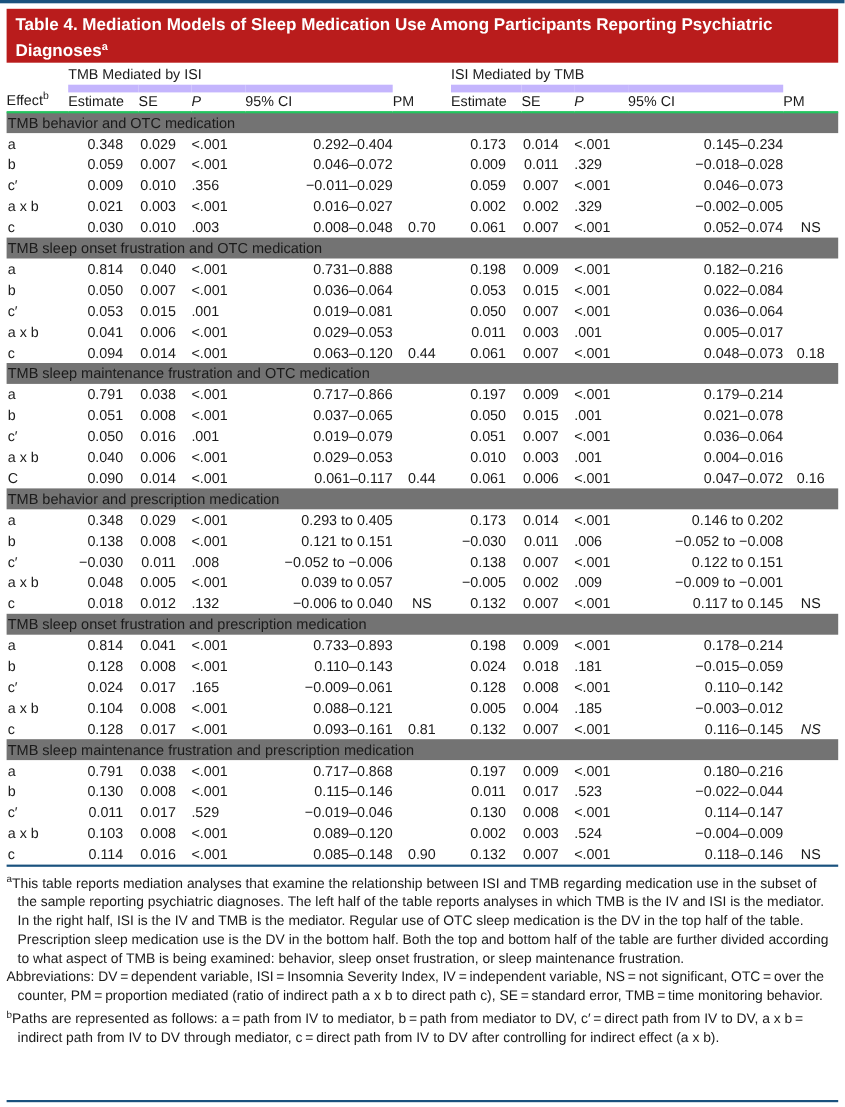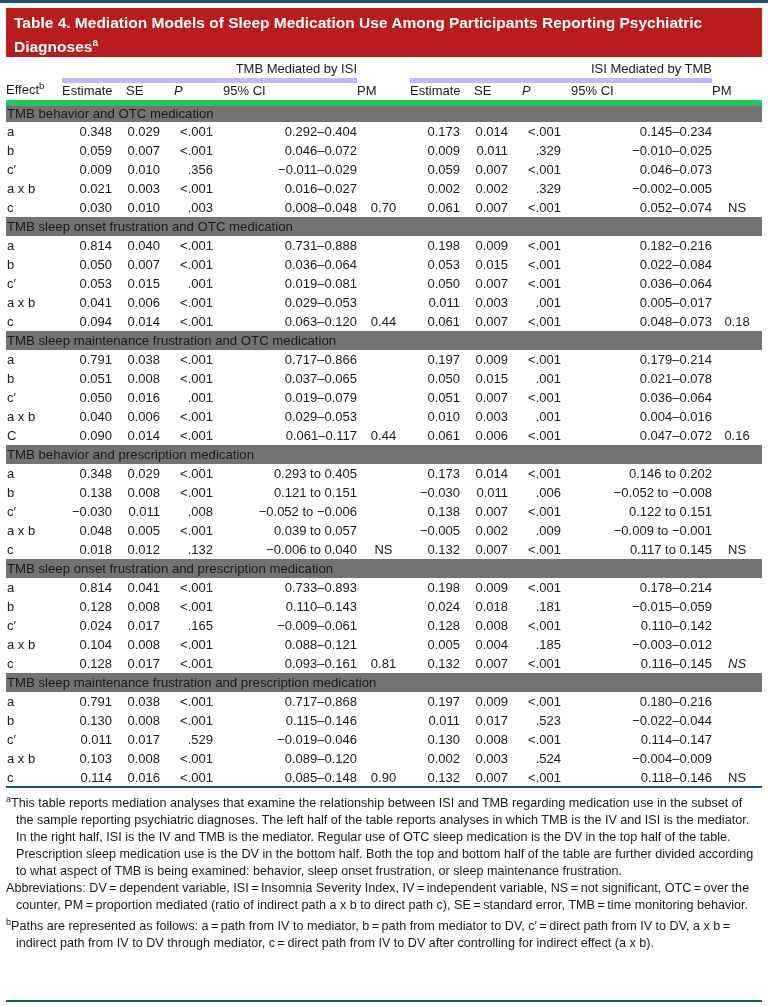--- a/index.html
+++ b/index.html
@@ -17,34 +17,34 @@
     font-size:15.5px; line-height:20px; padding:5px 8px 4px 8px;
   }
   .title-bar sup { font-size:10px; }
 
   table.med { position:absolute; top:59px; left:6px; width:756px; border-collapse:collapse; table-layout:fixed; font-size:13px; }
   col.c-effect{width:56px} col.c-est{width:64px} col.c-se{width:48px} col.c-p{width:49px}
   col.c-cil{width:134px} col.c-pml{width:53px} col.c-cir{width:141px} col.c-pmr{width:50px}
 
   thead th { font-weight:normal; font-size:13px; vertical-align:bottom; }
   tr.group-row th { height:21px; padding-bottom:2px; }
-  th.group { border-bottom:5px solid #c4b5fd; text-align:right; }
-  tr.colhead-row th { height:20px; border-bottom:6px solid #22c55e; padding-bottom:2px; }
+  th.group { border-bottom:7px solid #c4b5fd; text-align:left; }
+  tr.colhead-row th { height:20px; border-bottom:2px solid #22c55e; padding-bottom:2px; }
   th.h-effect { text-align:left; }
   th.h-num, th.h-ci, th.h-pm { text-align:left; }
   th.h-p { font-style:italic; }
   th.h-effect sup { font-size:9.5px; }
 
   tbody td { height:19px; padding:0; vertical-align:middle; }
   tr.section-row td {
     background:#737373; text-align:left; height:19px; padding-left:1px; font-size:13.2px;
   }
   td.effect { text-align:left; padding-left:1px; }
   td.num { text-align:right; padding-right:14px; }
-  td.pval { text-align:right; padding-right:10px; }
+  td.pval { text-align:left; padding-right:10px; }
   td.ci  { text-align:right; }
   td.pm  { text-align:center; }
   .ital { font-style:italic; }
 
   .footnotes { position:absolute; top:791px; left:6px; width:756px; font-size:12.6px; line-height:17px; }
   .fn { padding-left:10px; text-indent:-10px; }
   .fn sup { font-size:9px; }
 </style>
 </head>
 <body>
@@ -110,21 +110,21 @@
         <tr class="data-row">
           <td class="effect">b</td>
           <td class="num">0.059</td>
           <td class="num">0.007</td>
           <td class="pval">&lt;.001</td>
           <td class="ci">0.046–0.072</td>
           <td class="pm"></td>
           <td class="num">0.009</td>
           <td class="num">0.011</td>
           <td class="pval">.329</td>
-          <td class="ci">−0.010–0.025</td>
+          <td class="ci">−0.018–0.028</td>
           <td class="pm"></td>
         </tr>
         <tr class="data-row">
           <td class="effect">c′</td>
           <td class="num">0.009</td>
           <td class="num">0.010</td>
           <td class="pval">.356</td>
           <td class="ci">−0.011–0.029</td>
           <td class="pm"></td>
           <td class="num">0.059</td>

